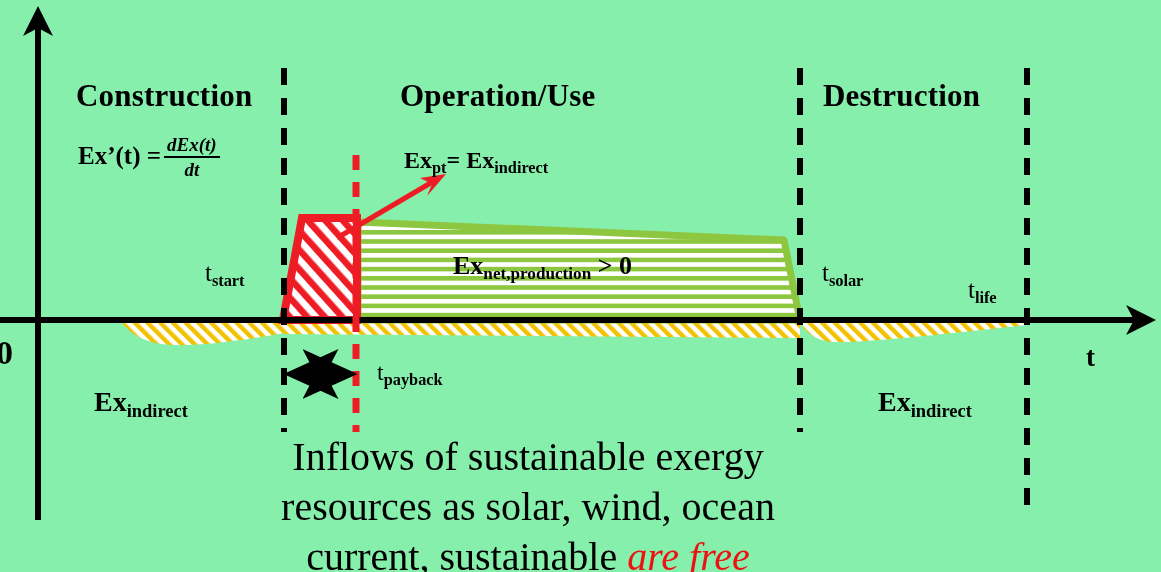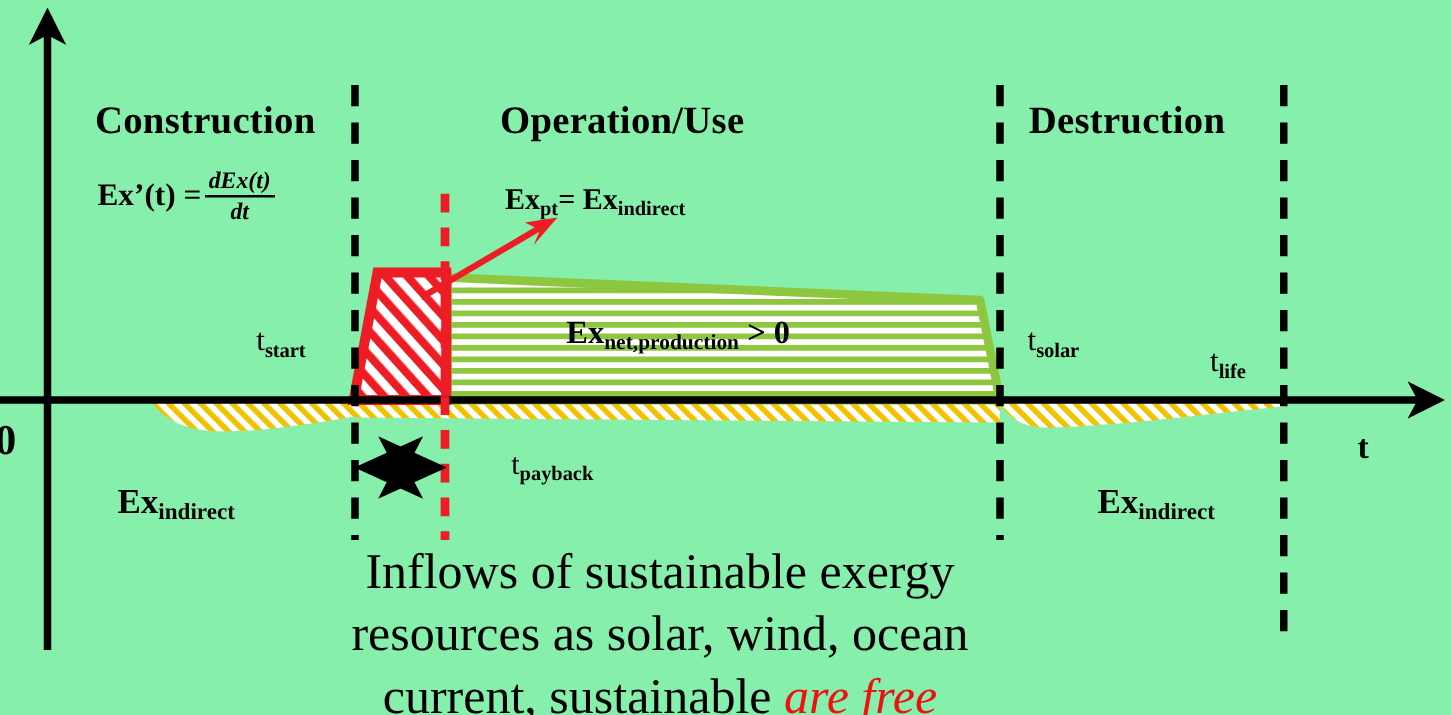--- a/index.html
+++ b/index.html
@@ -97,21 +97,20 @@
     font-weight: bold;
     margin-left: 28px;
   }
   .net-label sub {
     font-size: 0.66em;
     vertical-align: -0.3em;
   }
   .payback-label {
     font-size: 24px;
     font-weight: normal;
-    margin-left: 32px;
   }
   .payback-label sub {
     font-size: 0.68em;
     font-weight: bold;
     vertical-align: -0.32em;
   }
   #caption {
     position: absolute;
     left: 278px;
     top: 432px;

